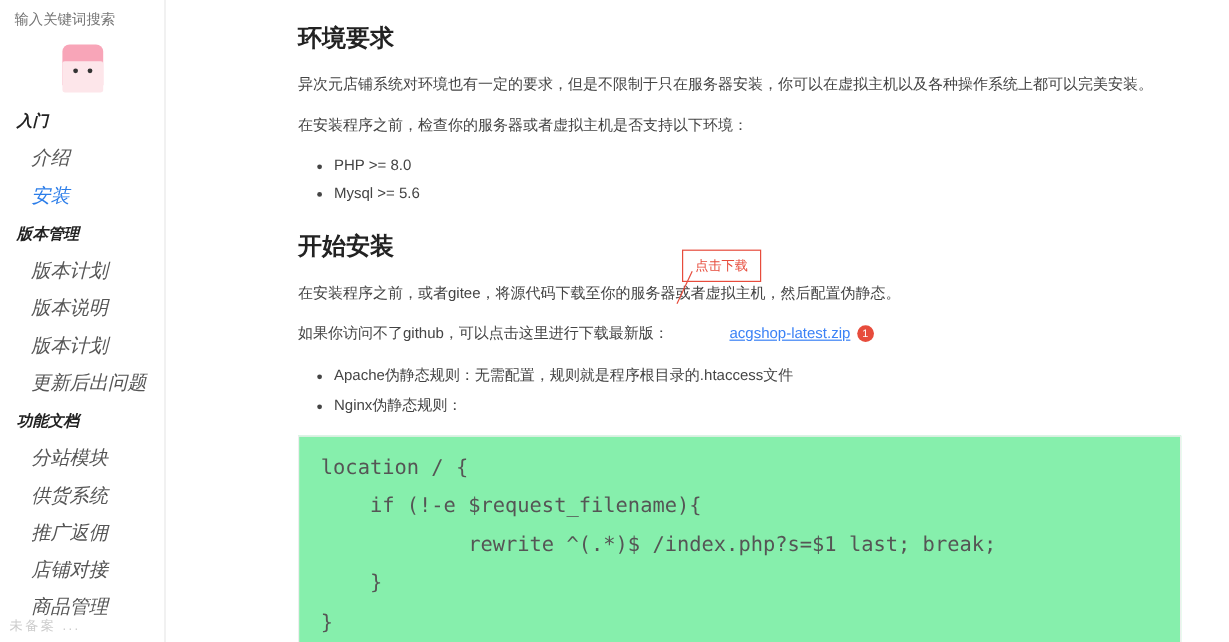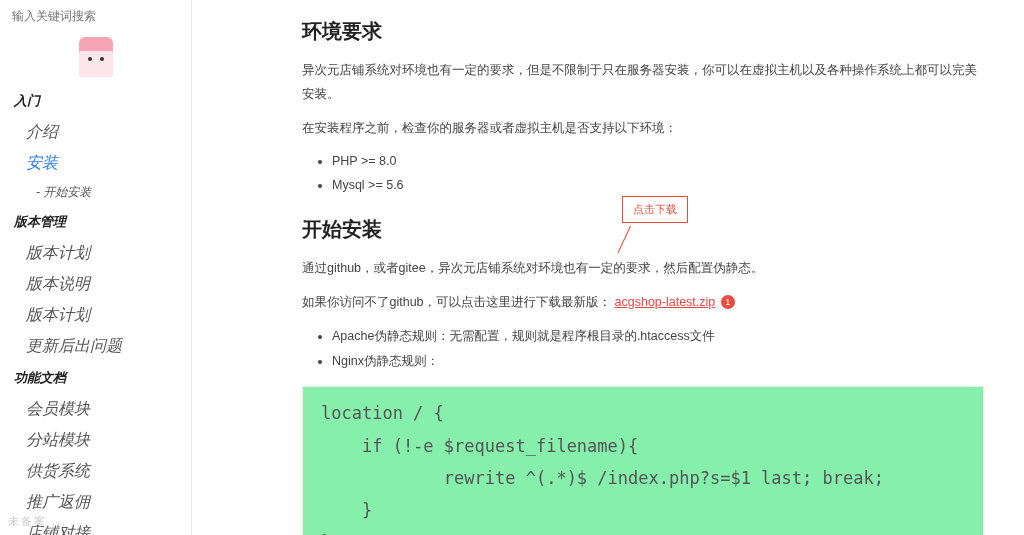--- a/index.html
+++ b/index.html
@@ -1,38 +1,38 @@
 <!DOCTYPE html>
 <html><head>
 <meta charset="utf-8">
 <style>
 * { margin: 0; padding: 0; box-sizing: border-box; }
 body { font-family: -apple-system, BlinkMacSystemFont, "Segoe UI", "PingFang SC", "Microsoft YaHei", sans-serif; font-size: 13px; color: #333; background: #fff; }
 .layout { display: flex; width: 1024px; height: 535px; overflow: hidden; }
-.sidebar { width: 192px; border-right: 1px solid #e8e8e8; display: flex; flex-direction: column; }
+.sidebar { width: 138px; border-right: 1px solid #e8e8e8; display: flex; flex-direction: column; }
 .search-row { padding: 8px 12px; }
 .search-input { width: 100%; border: none; outline: none; font-size: 12px; color: #999; background: transparent; }
 .logo-row { display: flex; justify-content: center; padding: 6px 0 10px; }
 .logo { width: 34px; height: 34px; background: #f8a5b8; border-radius: 6px 6px 0 0; position: relative; }
 .logo::before { content: ""; position: absolute; top: 14px; left: 0; right: 0; bottom: -6px; background: #fde6ea; border-radius: 2px; }
 .logo .eye { position: absolute; width: 4px; height: 4px; background: #333; border-radius: 50%; top: 20px; z-index: 2; }
 .logo .eye.l { left: 9px; } .logo .eye.r { right: 9px; }
 .nav { flex: 1; overflow-y: auto; padding: 4px 0 10px; font-style: italic; }
 .nav-section { font-weight: 700; color: #222; font-size: 13px; padding: 7px 14px; }
 .nav-item { font-size: 16px; color: #555; padding: 5px 14px 5px 26px; cursor: pointer; }
 .nav-item.active { color: #2b7de9; }
 .nav-sub { font-size: 12px; color: #555; padding: 5px 14px 5px 36px; cursor: pointer; }
 .content { flex: 1; padding: 12px 40px 0 110px; overflow-y: auto; position: relative; }
 h2 { font-size: 20px; font-weight: 700; color: #222; margin: 6px 0 14px; }
 p { font-size: 12.5px; color: #444; line-height: 1.9; margin: 0 0 10px; }
 ul.req { list-style: disc; padding-left: 30px; margin: 8px 0 18px; font-size: 12.5px; color: #444; }
 ul.req li { line-height: 1.9; }
 ul.notes { list-style: disc; padding-left: 30px; margin: 10px 0 12px; font-size: 12.5px; color: #444; }
 ul.notes li { line-height: 2.0; }
-a.dl { color: #ef4444; text-decoration: underline; }
+a.dl { color: #3b82f6; text-decoration: underline; margin-left: 47px; }
 .badge { display: inline-flex; align-items: center; justify-content: center; width: 14px; height: 14px; border-radius: 50%; background: #e74c3c; color: #fff; font-size: 9px; margin-left: 2px; vertical-align: middle; }
 .callout { position: absolute; border: 1px solid #e74c3c; color: #e74c3c; font-size: 11px; padding: 5px 10px; background: #fff; }
 .callout-line { position: absolute; width: 1px; background: #e74c3c; transform-origin: top; }
 pre.code { background: #86efac; border: 1px solid #eee; padding: 10px 18px; font-family: Consolas, Menlo, monospace; font-size: 17px; color: #555; line-height: 1.9; white-space: pre; margin: 0 0 16px; overflow-x: auto; }
 .footer-watermark { position: fixed; left: 8px; bottom: 6px; font-size: 11px; color: #ccc; letter-spacing: 2px; }
 </style>
 </head>
 <body>
 
 <div class="layout">
@@ -43,57 +43,55 @@
     <div class="logo-row">
       <div class="logo">
           <span class="eye l"></span>
           <span class="eye r"></span>
         </div>
     </div>
     <nav class="nav">
       <div class="nav-section">入门</div>
       <div class="nav-item">介绍</div>
       <div class="nav-item active">安装</div>
-      <div class="nav-sub">- 开始安装</div>
 
       <div class="nav-section">版本管理</div>
       <div class="nav-item">版本计划</div>
       <div class="nav-item">版本说明</div>
       <div class="nav-item">版本计划</div>
       <div class="nav-item">更新后出问题</div>
 
       <div class="nav-section">功能文档</div>
-      <div class="nav-item">会员模块</div>
       <div class="nav-item">分站模块</div>
       <div class="nav-item">供货系统</div>
       <div class="nav-item">推广返佣</div>
       <div class="nav-item">店铺对接</div>
       <div class="nav-item">商品管理</div>
 
     </nav>
   </aside>
 
   <main class="content">
     <h2>环境要求</h2>
     <p>异次元店铺系统对环境也有一定的要求，但是不限制于只在服务器安装，你可以在虚拟主机以及各种操作系统上都可以完美安装。</p>
     <p>在安装程序之前，检查你的服务器或者虚拟主机是否支持以下环境：</p>
     <ul class="req">
       <li>PHP &gt;= 8.0</li>
       <li>Mysql &gt;= 5.6</li>
     </ul>
 
     <h2>开始安装</h2>
-    <p>通过github，或者gitee，异次元店铺系统对环境也有一定的要求，然后配置伪静态。</p>
+    <p>在安装程序之前，或者gitee，将源代码下载至你的服务器或者虚拟主机，然后配置伪静态。</p>
     <p>
       <span>如果你访问不了github，可以点击这里进行下载最新版：</span>
       <a href="#" class="dl">acgshop-latest.zip</a>
       <span class="badge">1</span>
     </p>
 
-    <div class="callout" style="left:430px; top:196px;">点击下载</div>
+    <div class="callout" style="left:430px; top:208px;">点击下载</div>
     <div class="callout-line" style="left:438px; top:226px; height:30px; transform:rotate(25deg);"></div>
 
     <ul class="notes">
       <li>Apache伪静态规则：无需配置，规则就是程序根目录的.htaccess文件</li>
       <li>Nginx伪静态规则：</li>
     </ul>
 
     <pre class="code">location / {
     if (!-e $request_filename){
             rewrite ^(.*)$ /index.php?s=$1 last; break;

